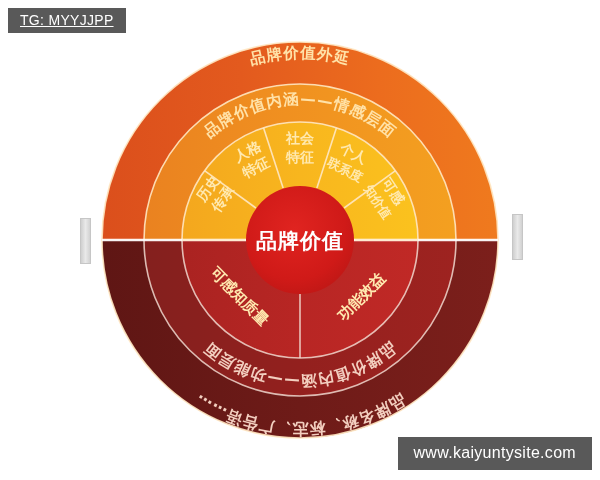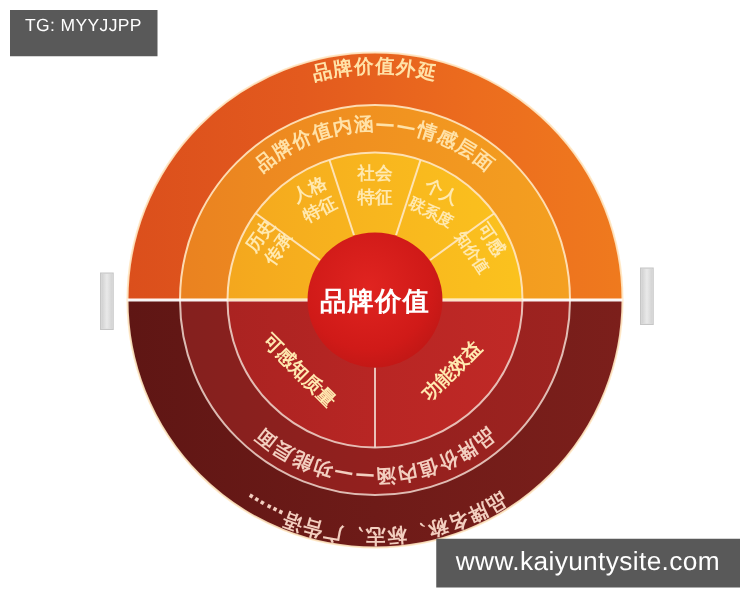--- a/index.html
+++ b/index.html
@@ -14,22 +14,22 @@
   
   .wm{
     position:absolute;
     background:#595959;
     color:#ffffff;
     font-family:"Liberation Sans",sans-serif;
     display:flex;align-items:center;justify-content:center;
     letter-spacing:.3px;
     white-space:nowrap;
   }
-  #wm-tl{left:8px;top:8px;padding:4px 12px 17px 12px;font-size:14px;}
-  #wm-br{right:8px;bottom:10px;padding:7px 16px 8px 16px;font-size:21px;}
+  #wm-tl{left:8px;top:8px;padding:4px 12px 5px 12px;font-size:14px;text-decoration:underline;}
+  #wm-br{right:8px;bottom:10px;padding:7px 16px 8px 16px;font-size:16px;}
 
   
   .side-tab{
     position:absolute;width:9px;height:44px;
     background:linear-gradient(to right,#cfcfcf,#e9e9e9,#d2d2d2);
     border:1px solid #c6c6c6;
   }
   #tab-left{left:80px;top:218px;}
   #tab-right{left:512px;top:214px;}
 

